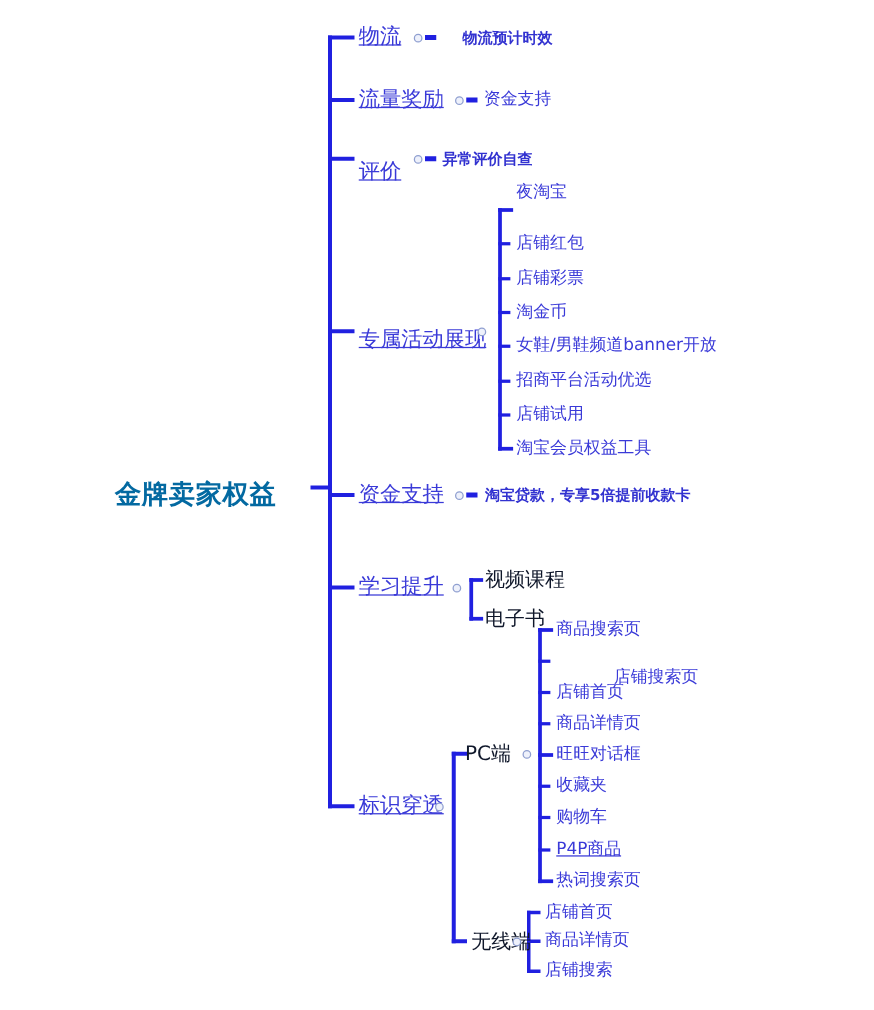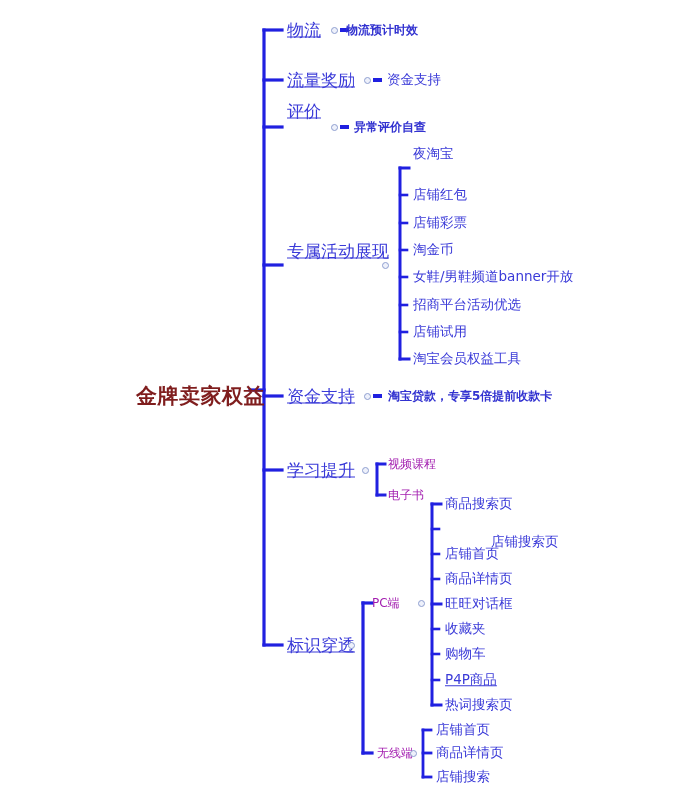--- a/index.html
+++ b/index.html
@@ -31,32 +31,31 @@
   .node {
     position: absolute;
     white-space: nowrap;
     color: #2b2bd4;
     line-height: 1;
     transform: translateY(-50%);
   }
   .root-node {
     font-size: 21px;
     font-weight: bold;
-    color: #7f1d1d;
+    color: #0369a1;
     letter-spacing: 0.5px;
-    margin-left: 44px;
   }
   .branch-node {
     font-size: 17px;
     color: #3a3ad8;
     text-decoration: underline;
   }
   .sub-node {
-    font-size: 12px;
-    color: #a21caf;
+    font-size: 16px;
+    color: #0f172a;
   }
   .leaf-node {
     font-size: 13.5px;
     color: #3a3ad8;
   }
   .leaf-small {
     font-size: 12px;
     color: #3232d0;
     font-weight: bold;
   }
@@ -137,37 +136,37 @@
     </g>
   </svg>
 
   <div class="node root-node" style="left:92px; top:396px;">金牌卖家权益</div>
 
   <div class="node branch-node" style="left:287px; top:30px;">物流</div>
   <div class="connector" style="left:331px; top:30px;">
     <span class="dot"></span>
     <span class="dash"></span>
   </div>
-  <div class="node leaf-small" style="left:346px; top:30px;">物流预计时效</div>
+  <div class="node leaf-small" style="left:370px; top:30px;">物流预计时效</div>
 
   <div class="node branch-node" style="left:287px; top:80px;">流量奖励</div>
   <div class="connector" style="left:364px; top:80px;">
     <span class="dot"></span>
     <span class="dash"></span>
   </div>
   <div class="node leaf-node" style="left:387px; top:80px;">资金支持</div>
 
-  <div class="node branch-node" style="left:287px; top:111px;">评价</div>
+  <div class="node branch-node" style="left:287px; top:138px;">评价</div>
   <div class="connector" style="left:331px; top:127px;">
     <span class="dot"></span>
     <span class="dash"></span>
   </div>
   <div class="node leaf-small" style="left:354px; top:127px;">异常评价自查</div>
 
-  <div class="node branch-node" style="left:287px; top:251px;">专属活动展现</div>
+  <div class="node branch-node" style="left:287px; top:272px;">专属活动展现</div>
   <div class="connector nodash" style="left:382px; top:265px;">
     <span class="dot"></span>
 
   </div>
   <div class="node leaf-node" style="left:413px; top:154px;">夜淘宝</div>
   <div class="node leaf-node" style="left:413px; top:195px;">店铺红包</div>
   <div class="node leaf-node" style="left:413px; top:223px;">店铺彩票</div>
   <div class="node leaf-node" style="left:413px; top:250px;">淘金币</div>
   <div class="node leaf-node" style="left:413px; top:277px;">女鞋/男鞋频道banner开放</div>
   <div class="node leaf-node" style="left:413px; top:305px;">招商平台活动优选</div>

